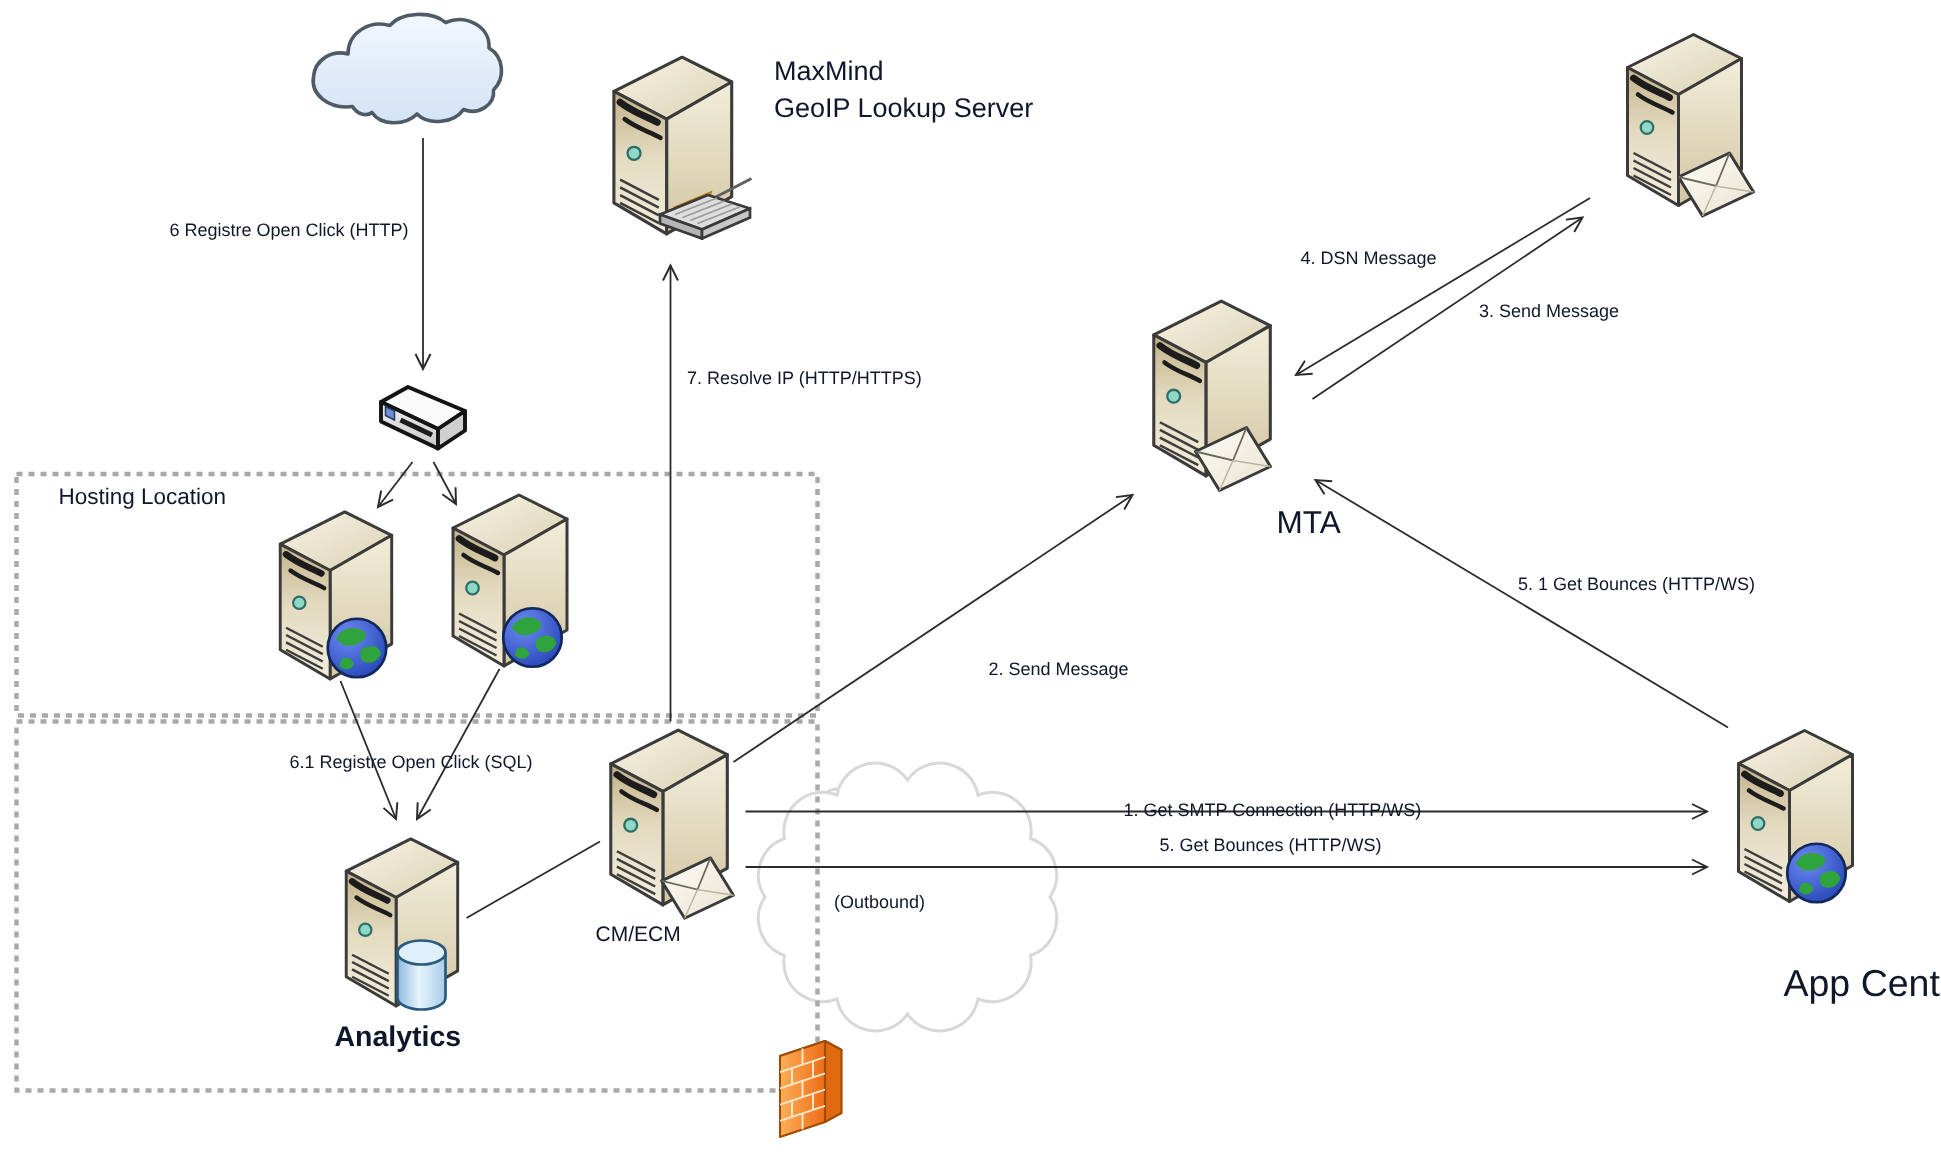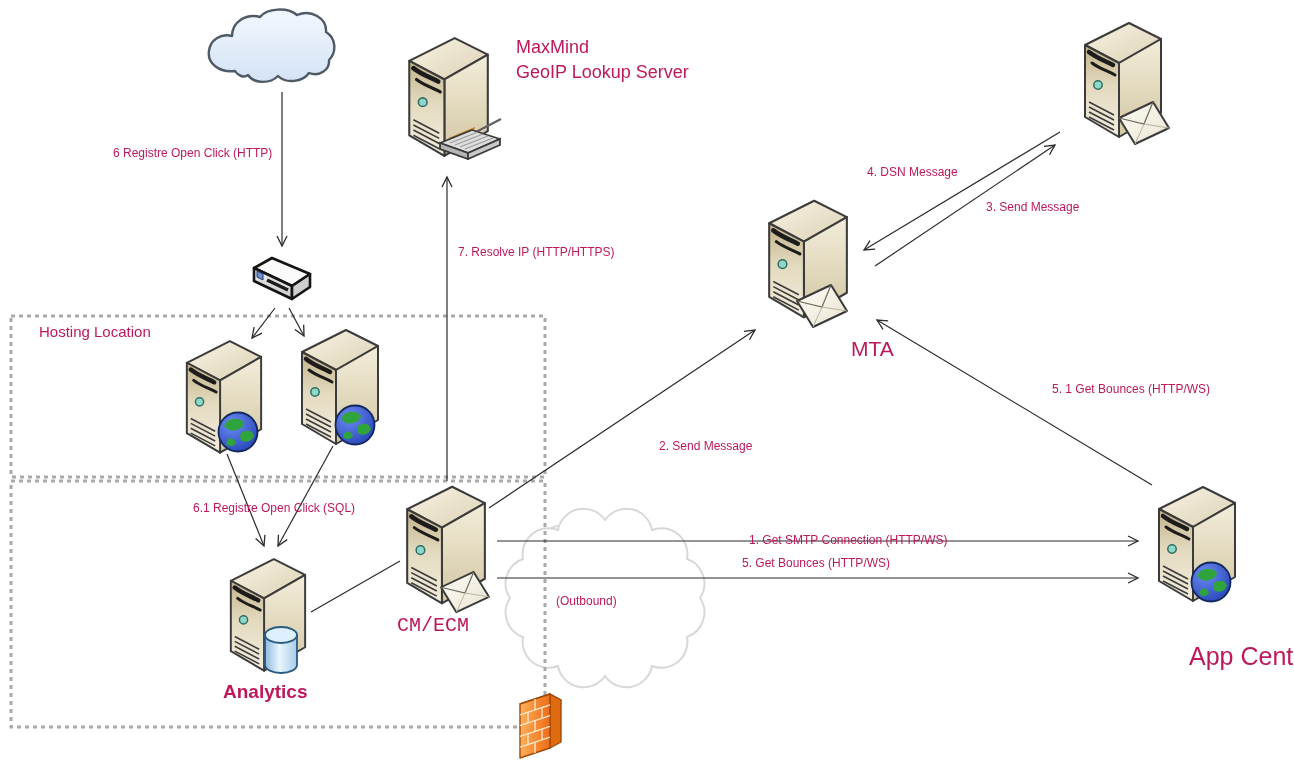--- a/index.html
+++ b/index.html
@@ -1,21 +1,21 @@
 <!DOCTYPE html>
 <html><head>
 <meta charset="utf-8">
 <style>
   html,body{margin:0;padding:0;background:#fff;}
   .canvas{
     position:relative;width:1294px;height:768px;background:#ffffff;overflow:hidden;
     font-family:"Liberation Sans",sans-serif;
   }
   .canvas svg.scene{position:absolute;left:0;top:0;}
-  .lbl{position:absolute;white-space:nowrap;color:#be185d;z-index:5;}
+  .lbl{position:absolute;white-space:nowrap;color:#0f172a;z-index:5;}
   .edge-lbl{font-size:12px;font-weight:normal;letter-spacing:0px;}
   .node-lbl{font-size:18px;}
   .node-lbl .line{display:block;}
 </style>
 </head>
 <body>
 
 <div class="canvas">
 
 <svg class="scene" width="1294" height="768" viewBox="0 0 1294 768">
@@ -203,29 +203,29 @@
   <use href="#sym-globe" x="1190" y="561" width="42" height="42"></use>
 
   <use href="#sym-firewall" x="518" y="690" width="46" height="70"></use>
 </svg>
 
 <div class="lbl node-lbl" style="left:516px;top:35px;line-height:25px;">
   <span class="line">MaxMind</span>
   <span class="line">GeoIP Lookup Server</span>
 </div>
 <div class="lbl node-lbl" style="left:851px;top:337px;font-size:21px;">MTA</div>
-<div class="lbl node-lbl" style="left:397px;top:614px;font-size:20px;font-family:Liberation Mono, monospace;">CM/ECM</div>
+<div class="lbl node-lbl" style="left:397px;top:614px;font-size:14px;">CM/ECM</div>
 <div class="lbl node-lbl" style="left:223px;top:681px;font-size:19px;font-weight:bold;">Analytics</div>
 <div class="lbl node-lbl" style="left:1150px;top:642px;font-size:25px;margin-left:39px;">App Center</div>
 <div class="lbl" style="left:39px;top:323px;font-size:15px;">Hosting Location</div>
 <div class="lbl" style="left:556px;top:594px;font-size:12px;">(Outbound)</div>
 
 <div class="lbl edge-lbl" style="left:113px;top:146px;">6 Registre Open Click (HTTP)</div>
 <div class="lbl edge-lbl" style="left:458px;top:245px;">7. Resolve IP (HTTP/HTTPS)</div>
 <div class="lbl edge-lbl" style="left:193px;top:501px;">6.1 Registre Open Click (SQL)</div>
 <div class="lbl edge-lbl" style="left:659px;top:400px;margin-top:39px;">2. Send Message</div>
 <div class="lbl edge-lbl" style="left:867px;top:165px;">4. DSN Message</div>
 <div class="lbl edge-lbl" style="left:986px;top:200px;">3. Send Message</div>
-<div class="lbl edge-lbl" style="left:1012px;top:382px;margin-left:40px;">5. 1 Get Bounces (HTTP/WS)</div>
+<div class="lbl edge-lbl" style="left:1012px;top:382px;">5. 1 Get Bounces (HTTP/WS)</div>
 <div class="lbl edge-lbl" style="left:749px;top:533px;">1. Get SMTP Connection (HTTP/WS)</div>
-<div class="lbl edge-lbl" style="left:742px;top:556px;">5. Get Bounces (HTTP/WS)</div>
+<div class="lbl edge-lbl" style="left:773px;top:556px;">5. Get Bounces (HTTP/WS)</div>
 
 </div>
 
 </body></html>

